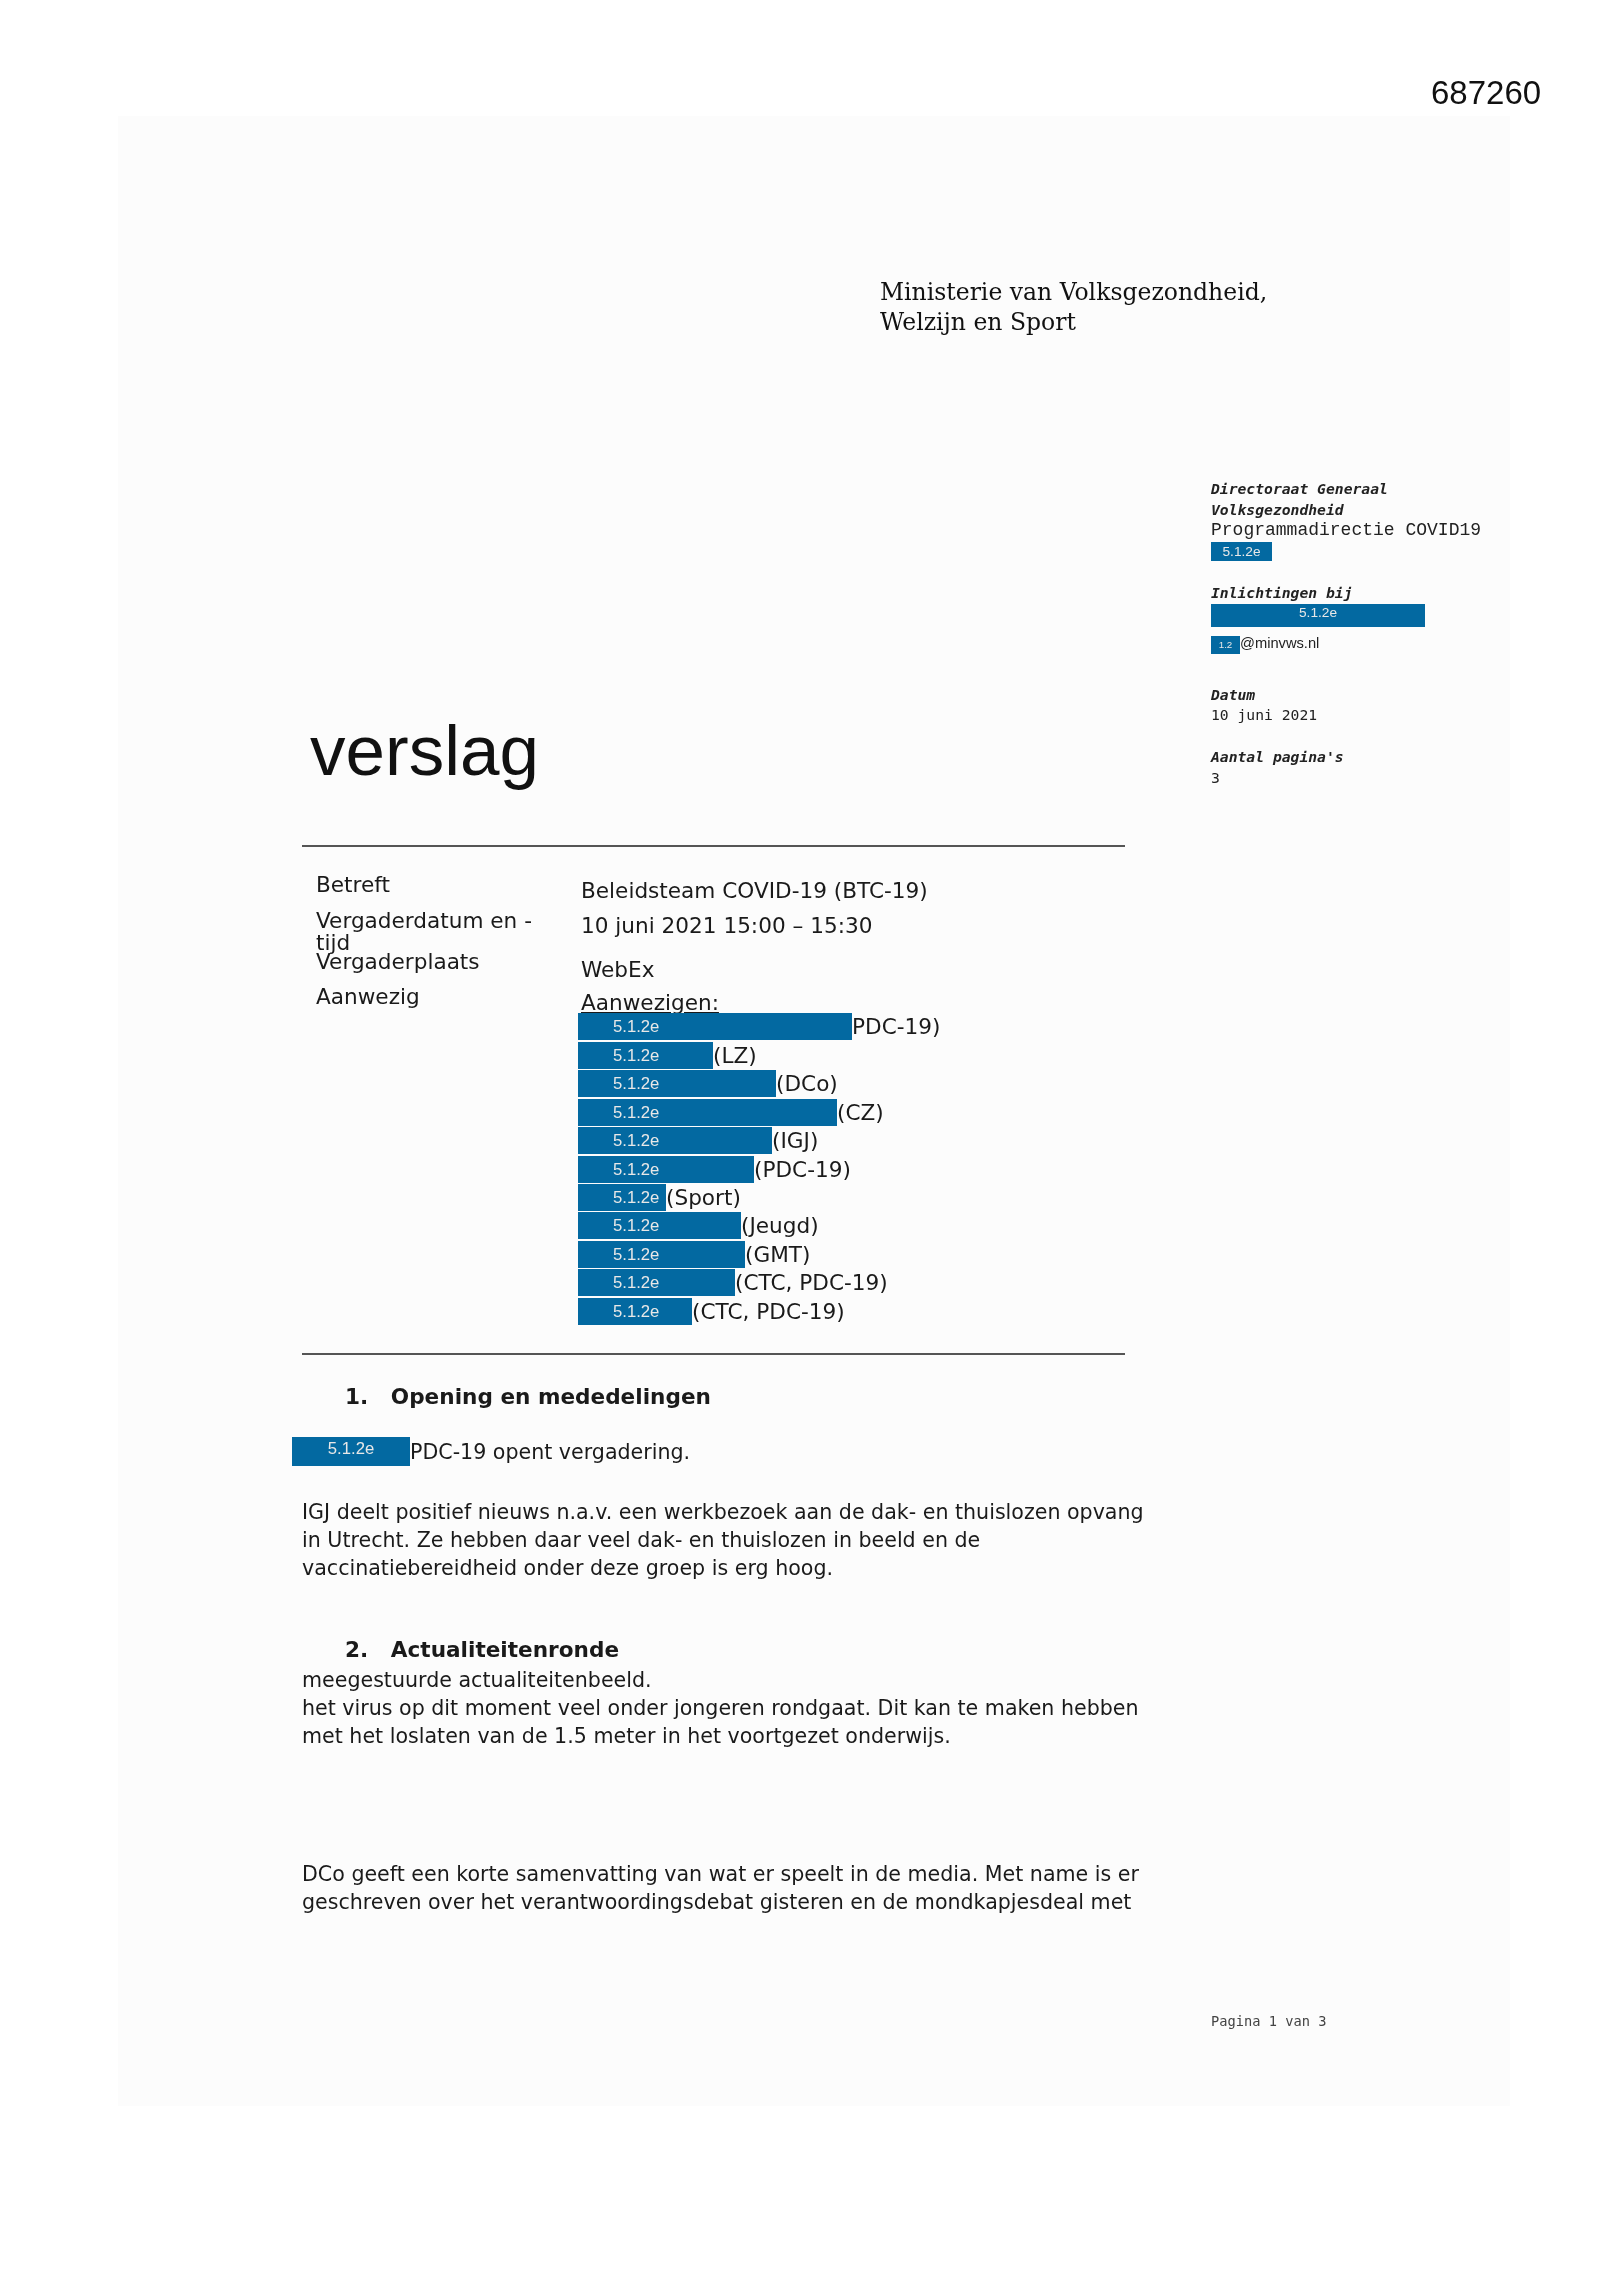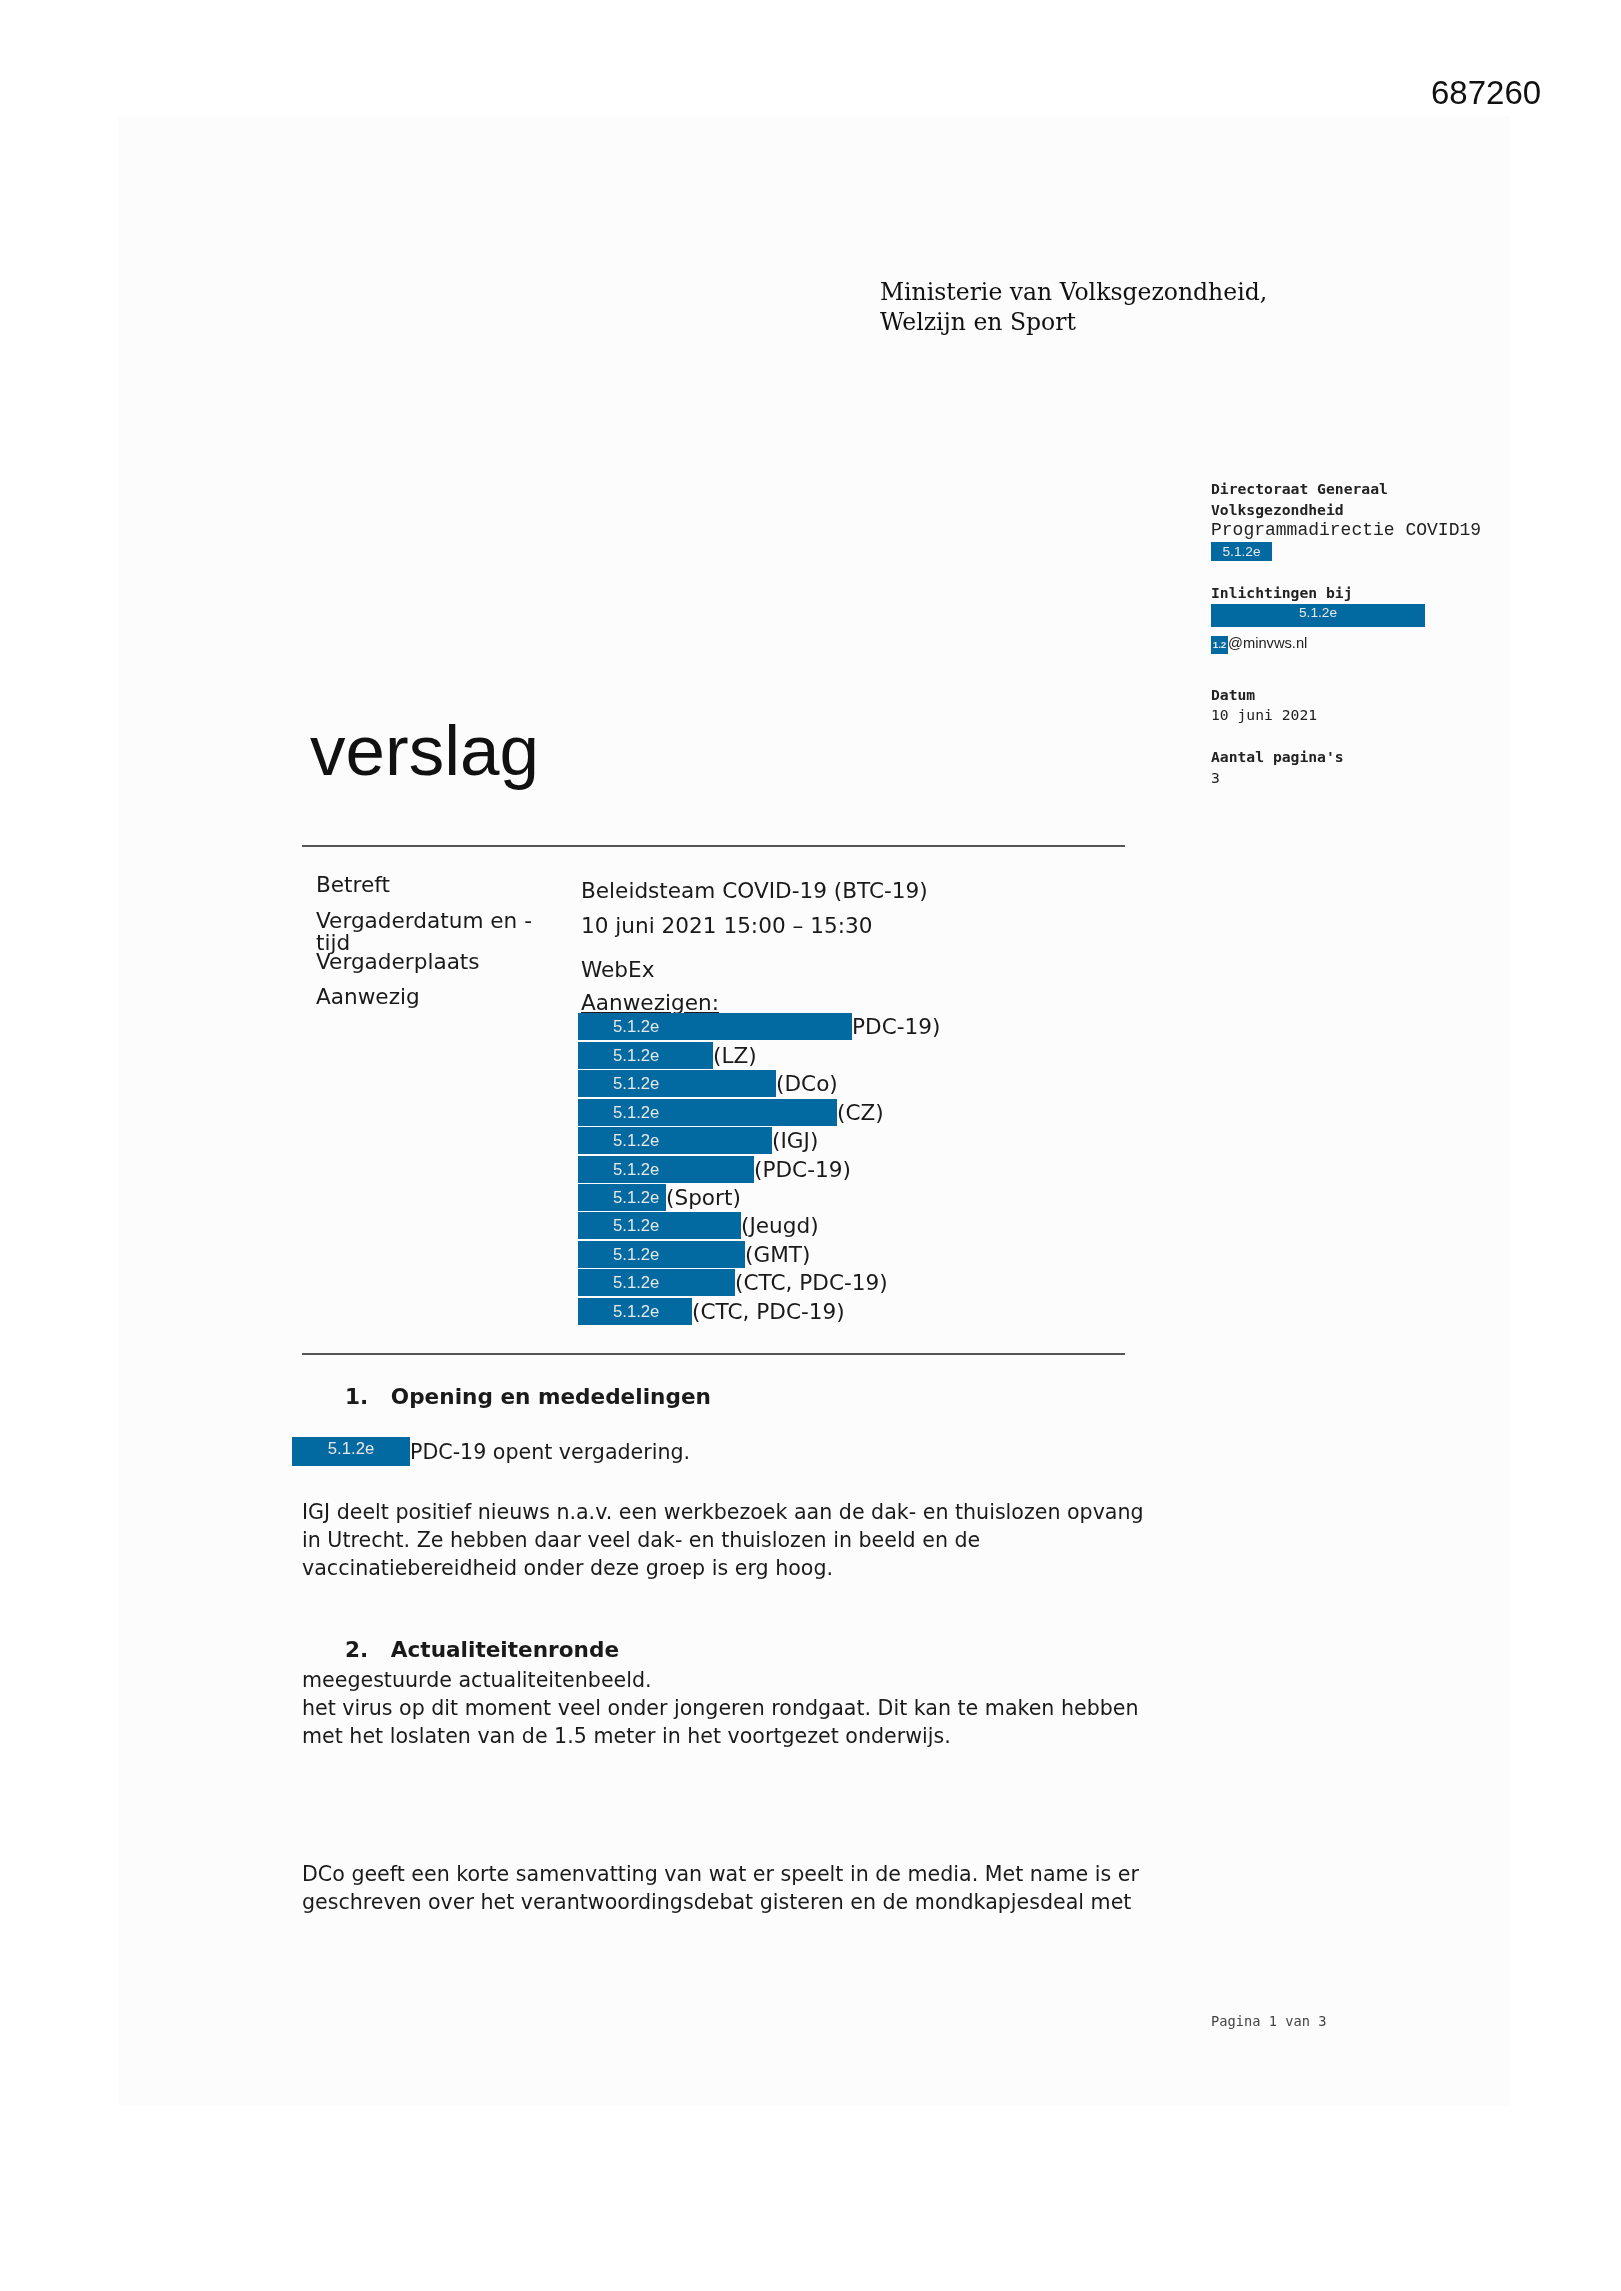--- a/index.html
+++ b/index.html
@@ -17,21 +17,21 @@
     font-family: "Liberation Sans", sans-serif; font-size: 33px; color: #111;
   }
   .ministry {
     position: absolute; left: 880px; top: 277px;
     font-family: "DejaVu Serif", serif; font-size: 23.5px; line-height: 30px; color: #111;
   }
   .sidebar {
     position: absolute; left: 1211px; top: 479px; width: 294px;
     font-family: "DejaVu Sans Mono", monospace; font-size: 14.7px; line-height: 20.6px; color: #222;
   }
-  .sidebar .bold { font-weight: bold; }
+  .sidebar .bold { font-weight: bold; font-style: italic; }
   .sidebar .block { margin-bottom: 21.6px; }
   .redact {
     display: inline-block; background: #0369a1; color: #e8e8e8;
     font-family: "Liberation Sans", sans-serif; text-align: center;
   }
   .title {
     position: absolute; left: 310px; top: 710px;
     font-family: "Liberation Sans", sans-serif; font-size: 71px; color: #111; font-weight: normal;
   }
   .rule { position: absolute; left: 302px; width: 823px; height: 2px; background: #555; }
@@ -61,21 +61,21 @@
   <div class="block">
     <div class="bold">Directoraat Generaal</div>
     <div class="bold">Volksgezondheid</div>
     <div style="font-family:Liberation Mono, monospace;font-size:18px;">Programmadirectie COVID19</div>
     <div><span class="redact" style="width:61px;height:19.6px;line-height:19.6px;font-size:13.7px;">5.1.2e</span></div>
   </div>
   <div class="block">
     <div class="bold">Inlichtingen bij</div>
     <div><span class="redact" style="width:214px;height:23.5px;line-height:17.6px;font-size:13.7px;vertical-align:top;">5.1.2e</span></div>
     <div style="margin-top:5.9px;font-family:'Liberation Sans',sans-serif;">
-      <span class="redact" style="width:17px;height:17.6px;line-height:17.6px;font-size:9.8px;font-weight:bold;">1.2</span><span>@minvws.nl</span>
+      <span class="redact" style="width:29px;height:17.6px;line-height:17.6px;font-size:9.8px;">1.2</span><span>@minvws.nl</span>
     </div>
   </div>
   <div class="block" style="margin-top:31px;">
     <div class="bold">Datum</div>
     <div>10 juni 2021</div>
   </div>
   <div class="block">
     <div class="bold">Aantal pagina's</div>
     <div>3</div>
   </div>

